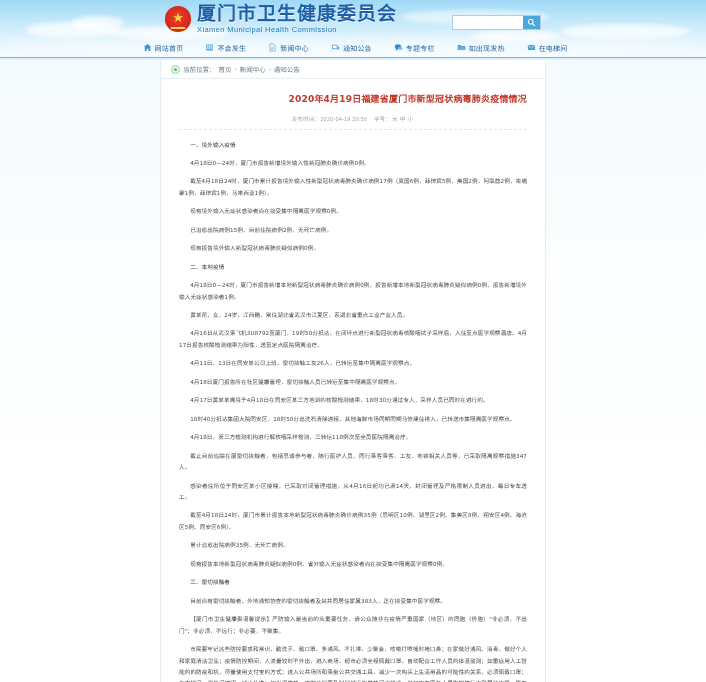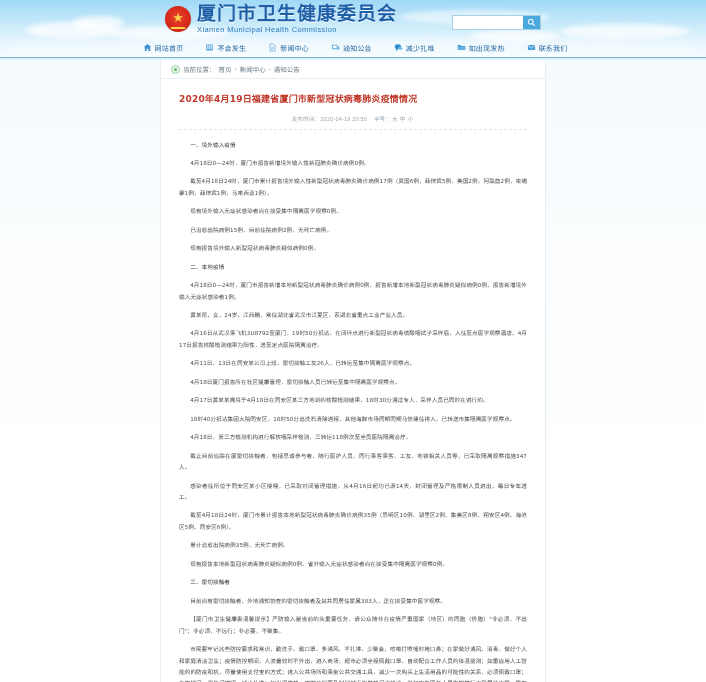--- a/index.html
+++ b/index.html
@@ -257,21 +257,21 @@
 
   
   .article {
     padding: 14px 18px 20px 18px;
   }
   .article-title {
     font-family: "DejaVu Sans", "Liberation Sans", sans-serif;
     font-size: 9px;
     font-weight: bold;
     color: #c0392b;
-    text-align: left;
+    text-align: right;
     line-height: 1.5;
     letter-spacing: .2px;
   }
   .article-meta {
     margin-top: 8px;
     padding-bottom: 6px;
     border-bottom: 1px dashed #dfe6ea;
     text-align: center;
     font-size: 5.5px;
     color: #9aa7b0;
@@ -385,37 +385,37 @@
           </svg>
           <span class="nav-label">通知公告</span>
         </div>
 
         <div class="nav-item">
           <svg class="nav-ico" viewBox="0 0 16 16">
             <ellipse cx="7" cy="6.8" rx="5.6" ry="4.4" fill="#2f8fd0"></ellipse>
             <path d="M4 10.4 3 14l4-2.6z" fill="#2f8fd0"></path>
             <ellipse cx="11.4" cy="9.4" rx="3.6" ry="2.9" fill="#7ec2ea"></ellipse>
           </svg>
-          <span class="nav-label">减少扎堆</span>
+          <span class="nav-label">专题专栏</span>
         </div>
 
         <div class="nav-item">
           <svg class="nav-ico" viewBox="0 0 16 16">
             <path d="M1.4 3.4h5l1.4 1.8h6.8v7.4H1.4z" fill="#3e97d3"></path>
             <rect x="1.4" y="6" width="13.2" height="6.6" fill="#64b1e2"></rect>
           </svg>
           <span class="nav-label">如出现发热</span>
         </div>
 
         <div class="nav-item">
           <svg class="nav-ico" viewBox="0 0 16 16">
             <rect x="1.6" y="3.4" width="12.8" height="9.2" rx="1" fill="#4b9fd6"></rect>
             <path d="M1.6 4.2 8 8.8l6.4-4.6" fill="none" stroke="#ffffff" stroke-width="1.2"></path>
           </svg>
-          <span class="nav-label">联系我们</span>
+          <span class="nav-label">在电梯间</span>
         </div>
 
       </div>
     </div>
   </div>
   <div class="header-rule"></div>
   <div class="header-rule2"></div>
 
   <div class="page-body">
 

